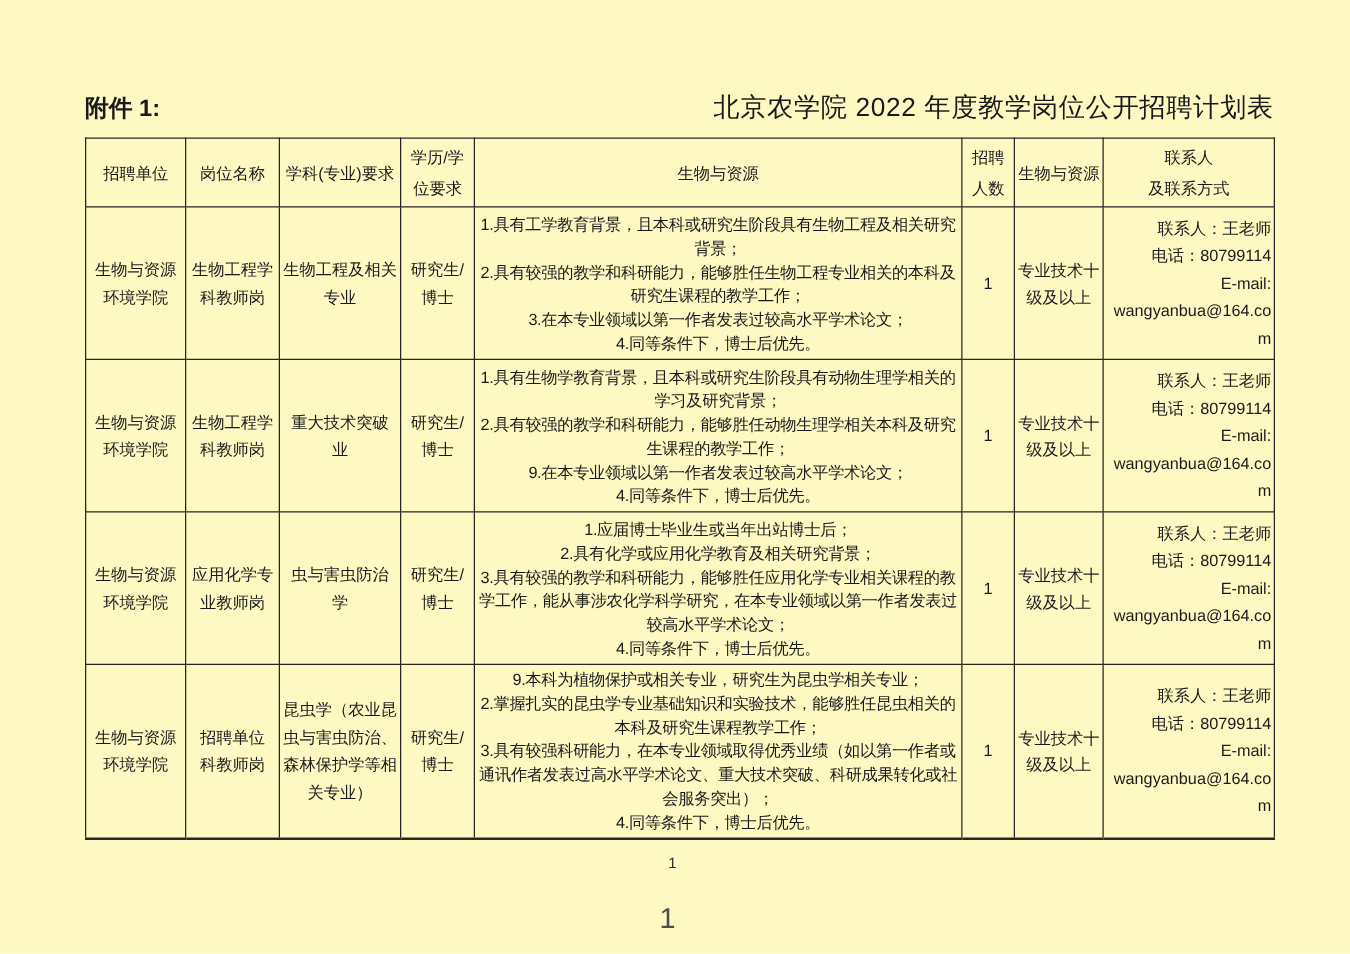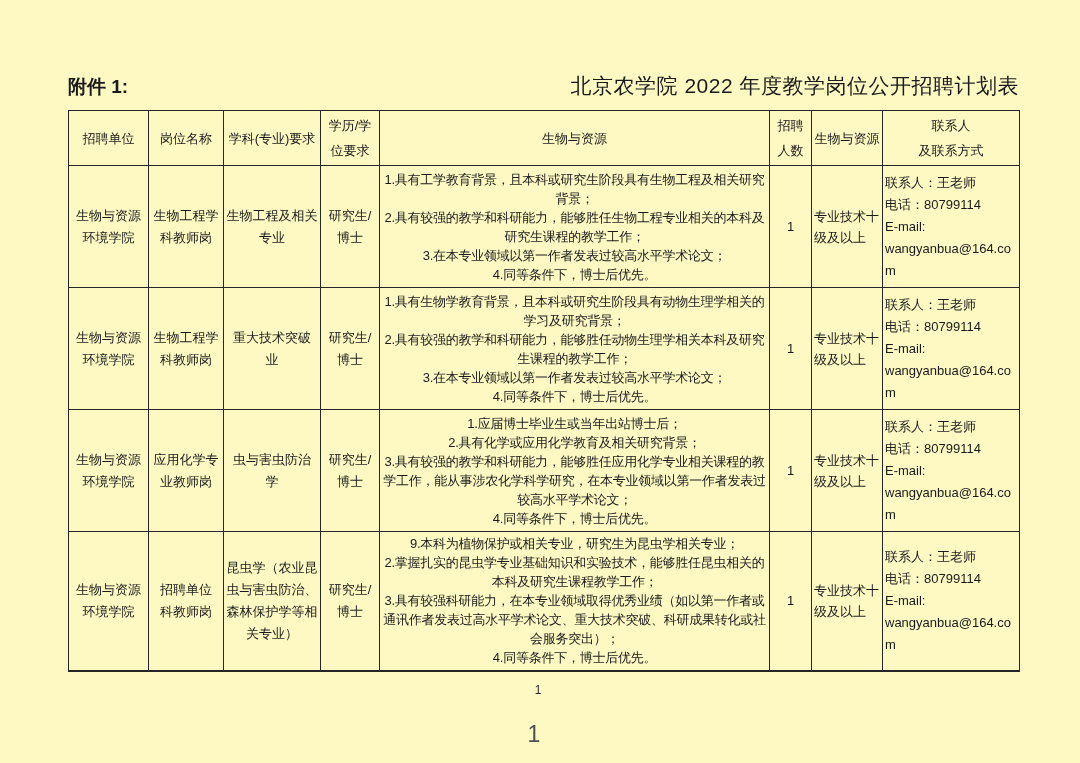--- a/index.html
+++ b/index.html
@@ -34,27 +34,27 @@
   }
   table.doc tr.hdr{height:55px;}
   table.doc tr.hdr th{text-align:center;line-height:25px;}
   table.doc tr.r0{height:122px;}
   table.doc tr.r1{height:122px;}
   table.doc tr.r2{height:122px;}
   table.doc tr.r3{height:139px;}
   table.doc tr:last-child td{border-bottom-width:2px;}
 
   td.c-center{text-align:center;line-height:22px;}
-  td.c-level{line-height:21px;padding:1px 1px;}
+  td.c-level{text-align:center;line-height:21px;padding:1px 1px;}
   td.c-other{
     text-align:center;line-height:19px;letter-spacing:-0.25px;
     padding:2px 2px 2px 3px;
   }
   td.c-contact{
-    text-align:left;line-height:22px;
+    text-align:right;line-height:22px;
     padding:2px 13px 2px 4px;
     word-break:break-all;
   }
 
   
   .doc-page-num{
     position:absolute;top:683px;left:0;width:1076px;
     text-align:center;font-size:12px;color:#2b2b2b;
   }
   .viewer-page-num{
@@ -122,21 +122,21 @@
       <td class="c-center">生物与资源
 环境学院</td>
       <td class="c-center">生物工程学
 科教师岗</td>
       <td class="c-center">重大技术突破
 业</td>
       <td class="c-center">研究生/
 博士</td>
       <td class="c-other">1.具有生物学教育背景，且本科或研究生阶段具有动物生理学相关的学习及研究背景；
 2.具有较强的教学和科研能力，能够胜任动物生理学相关本科及研究生课程的教学工作；
-3.在本专业领域以第一作者发表过较高水平学术论文；
+9.在本专业领域以第一作者发表过较高水平学术论文；
 4.同等条件下，博士后优先。</td>
       <td class="c-center">1</td>
       <td class="c-level">专业技术十
 级及以上</td>
       <td class="c-contact">联系人：王老师
 电话：80799114
 E-mail:
 wangyanbua@164.com</td>
     </tr>
     <tr class="r2">

